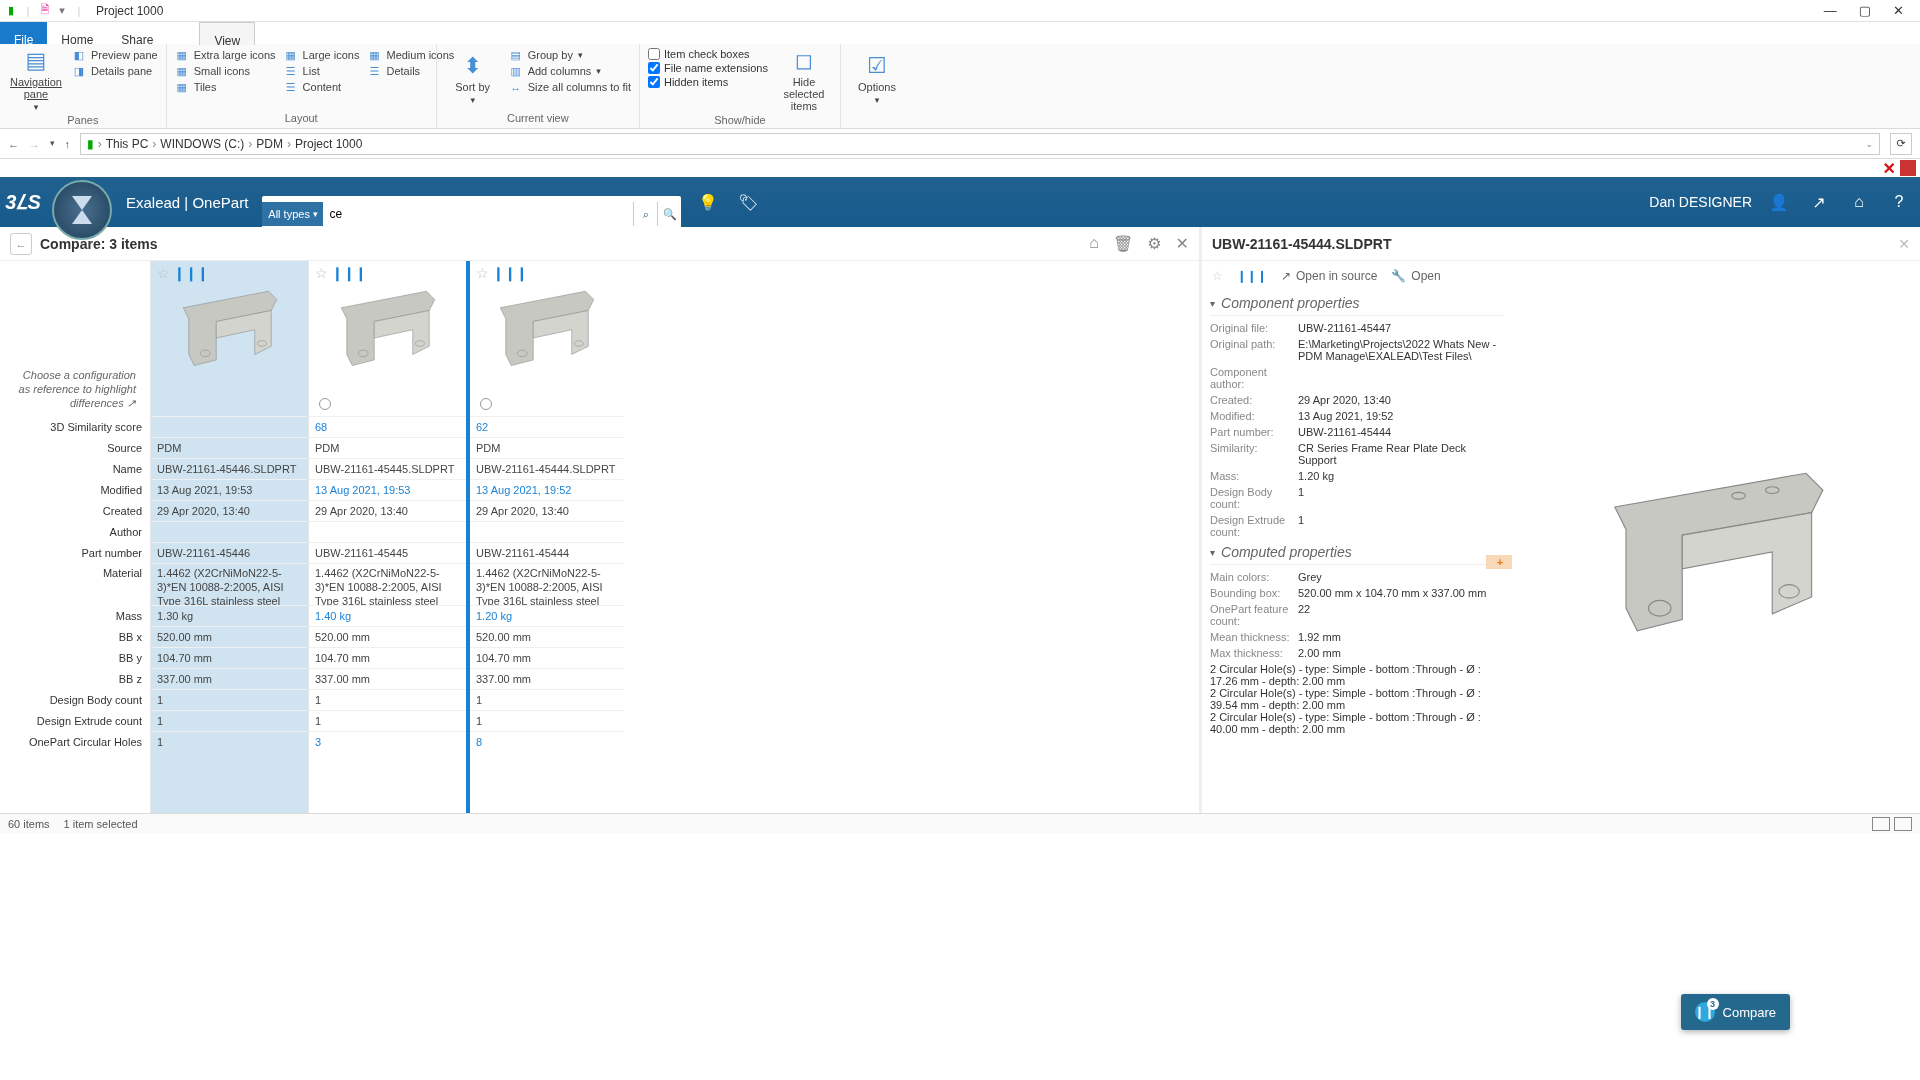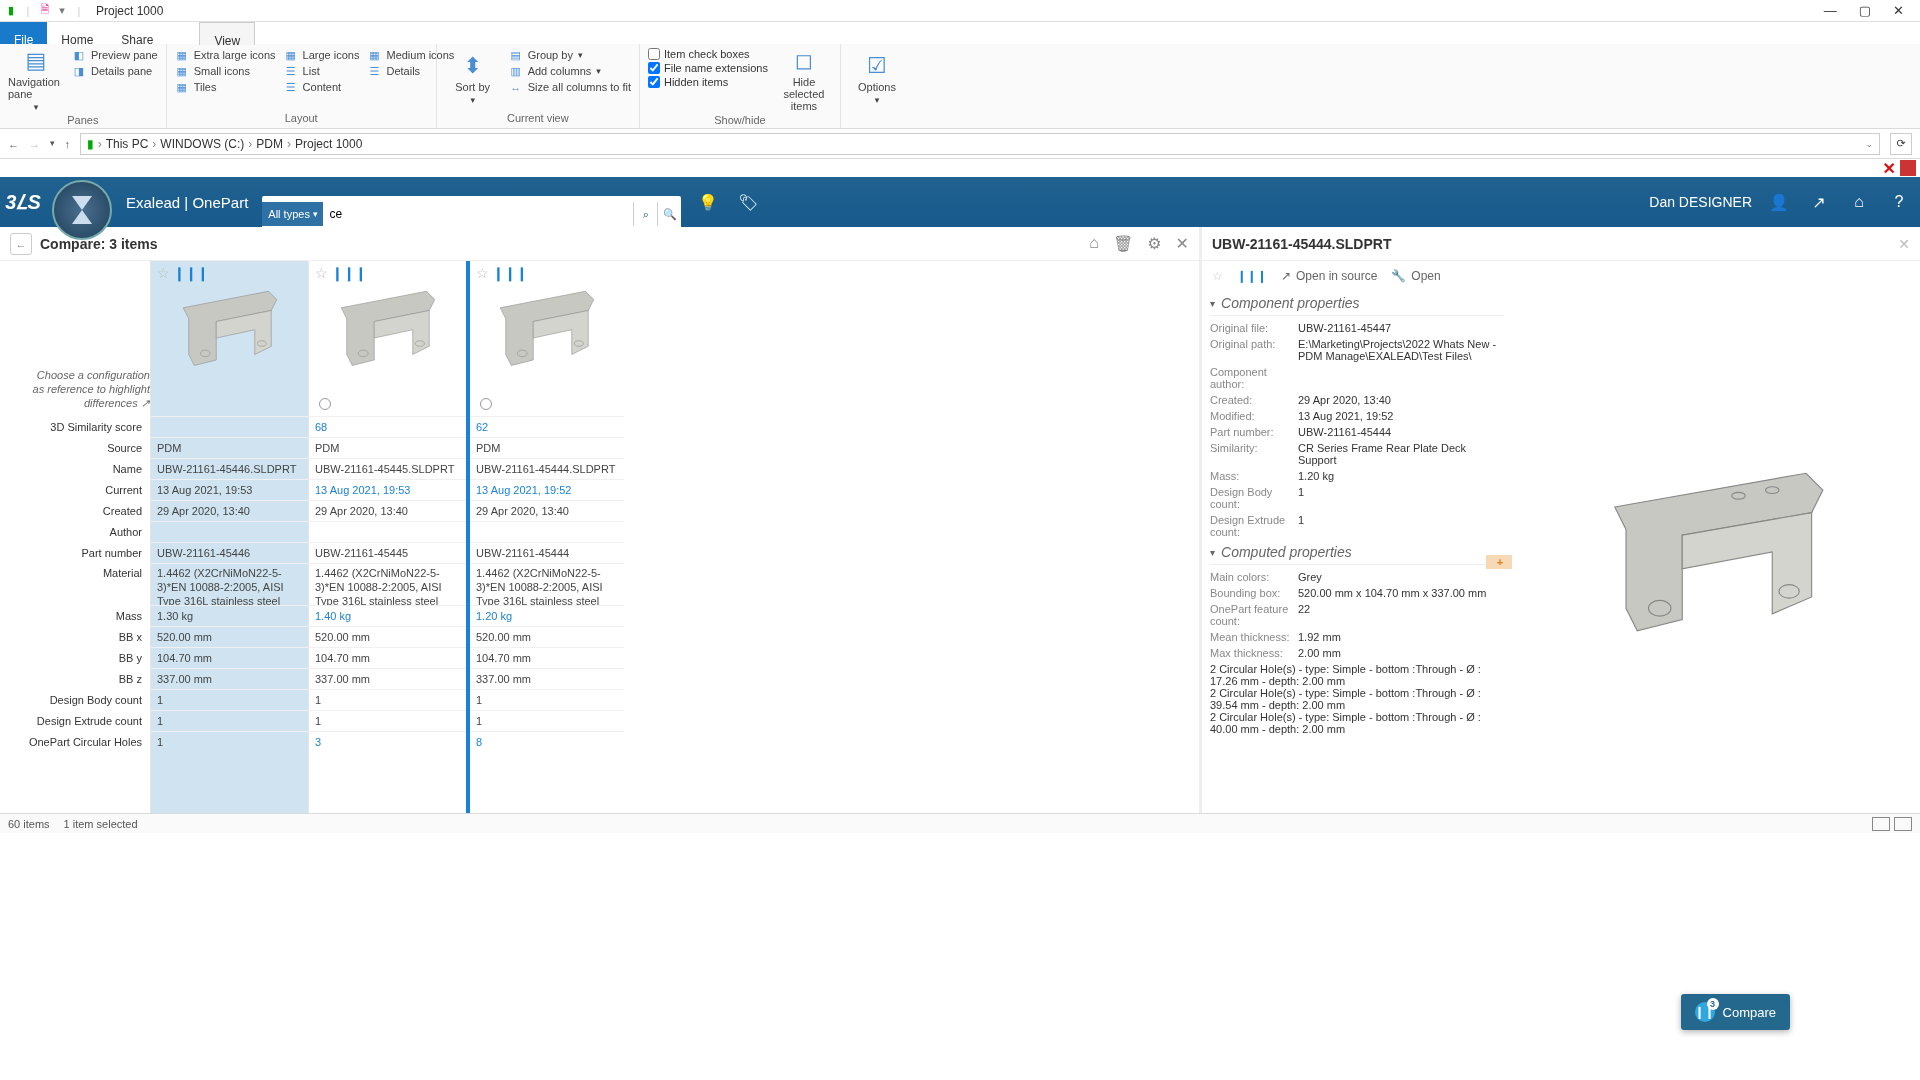--- a/index.html
+++ b/index.html
@@ -55,21 +55,21 @@
 
 .workspace { height: 586px; }
 
 .left { flex: 1; border-right: 3px solid #eee; display: flex; flex-direction: column; min-width: 0; }
 .left .hdr { height: 34px; display: flex; align-items: center; padding: 0 10px; gap: 8px; border-bottom: 1px solid #eee; }
 .left .hdr .back { width: 22px; height: 22px; border: 1px solid #ccc; border-radius: 3px; display:flex; align-items:center; justify-content:center; color:#888; }
 .left .hdr .title { font-size: 14px; font-weight: 600; color: #333; }
 .left .hdr .icons { margin-left: auto; display: flex; gap: 14px; color: #888; font-size: 16px; }
 .left .grid { flex: 1; overflow: hidden; display: flex; }
 .left .labels { width: 150px; }
-.left .labels .config { height: 155px; display:flex; flex-direction:column; justify-content:flex-end; align-items:flex-end; padding: 6px 0; color:#666; font-style:italic; text-align:left; gap:2px;}
+.left .labels .config { height: 155px; display:flex; flex-direction:column; justify-content:flex-end; align-items:flex-end; padding: 6px 14px; color:#666; font-style:italic; text-align:left; gap:2px;}
 .left .labels .row { height: 21px; display: flex; align-items: center; justify-content: flex-end; padding-right: 8px; color: #333; }
 .left .labels .row.tall { height: 42px; align-items: flex-start; padding-top: 4px;}
 .left .col { width: 158px; border-left: 1px solid #e5e5e5; }
 .left .col.ref { background: #cfe4f0; }
 .left .col .thumb { height: 131px; position: relative; display:flex; align-items:center; justify-content:center;}
 .left .col .thumb .tl { position:absolute; top:4px; left:6px; display:flex; gap:4px; color:#bbb; font-size:14px;}
 .left .col .thumb .tl .bars { color:#1a82d6; }
 .left .col .radio { height: 24px; display:flex; align-items:center; padding-left:10px;}
 .left .col .radio .r { width:12px; height:12px; border:1px solid #999; border-radius:50%; }
 .left .col .cell { height: 21px; display:flex; align-items:center; padding: 0 6px; color:#444; font-size:11px; border-top:1px solid #f0f0f0; white-space:nowrap; overflow:hidden;}
@@ -130,21 +130,21 @@
   <div class="tab">Home</div>
   <div class="tab">Share</div>
   <div class="tab active">View</div>
 </div>
 
 <div class="ribbon">
   <div class="rgroup">
     <div class="body">
       <div class="vbtn">
         <span class="ic">▤</span>
-        <span style="text-align:left; line-height:1.1;">Navigation pane</span>
+        <span style="text-align:center; line-height:1.1;text-decoration:underline;">Navigation pane</span>
           <span style="font-size:9px;">▾</span>
       </div>
       <div class="mini">
         <div class="row">
             <span class="ic">◧</span>
             <span>Preview pane</span>
           </div>
         <div class="row">
             <span class="ic">◨</span>
             <span>Details pane</span>
@@ -323,21 +323,21 @@
       <div class="labels">
         <div class="config">
           <span>Choose a configuration</span>
           <span>as reference to highlight</span>
           <span>differences ↗</span>
         </div>
         <div id="rowlabels">
             <div class="row">3D Similarity score</div>
             <div class="row">Source</div>
             <div class="row">Name</div>
-            <div class="row">Current</div>
+            <div class="row">Modified</div>
             <div class="row">Created</div>
             <div class="row">Author</div>
             <div class="row">Part number</div>
             <div class="row tall">Material</div>
             <div class="row">Mass</div>
             <div class="row">BB x</div>
             <div class="row">BB y</div>
             <div class="row">BB z</div>
             <div class="row">Design Body count</div>
             <div class="row">Design Extrude count</div>

